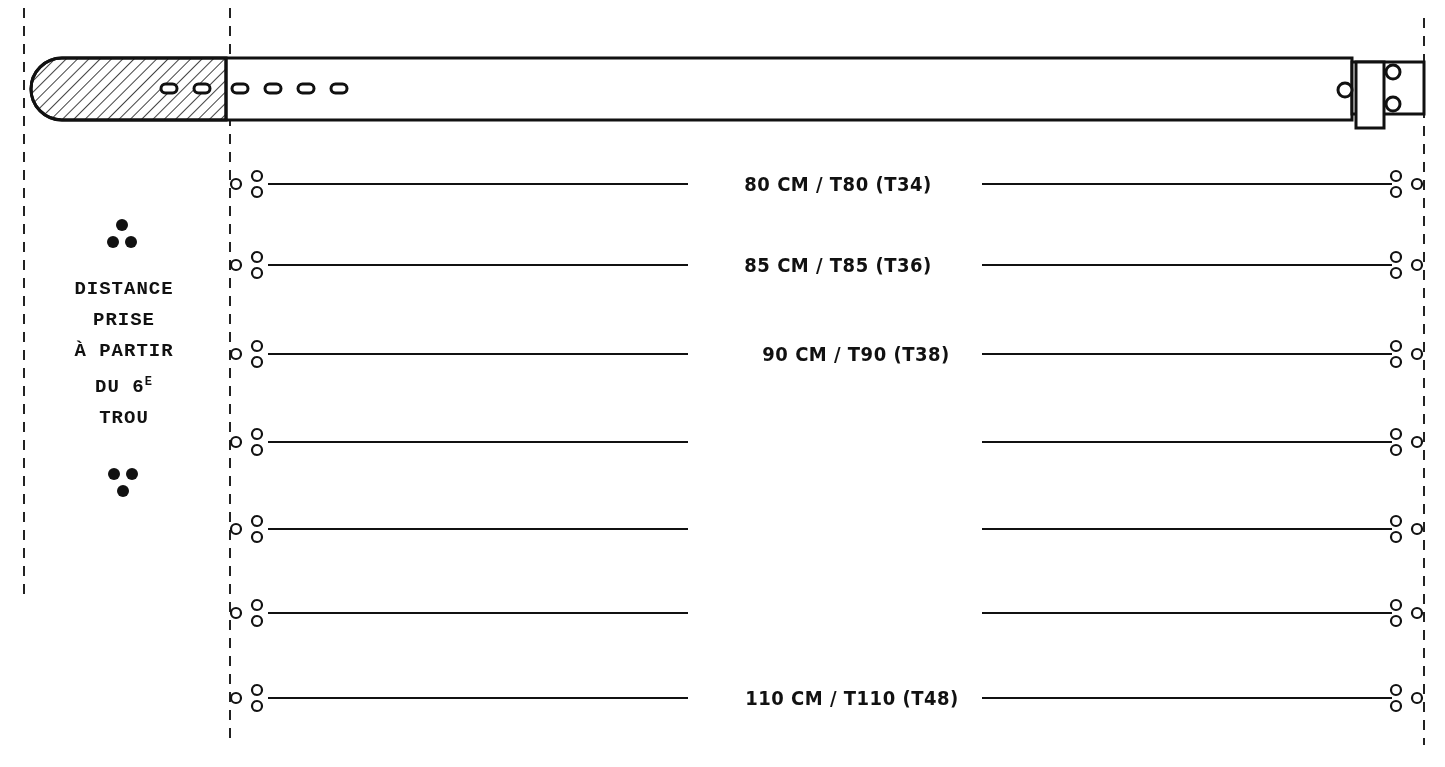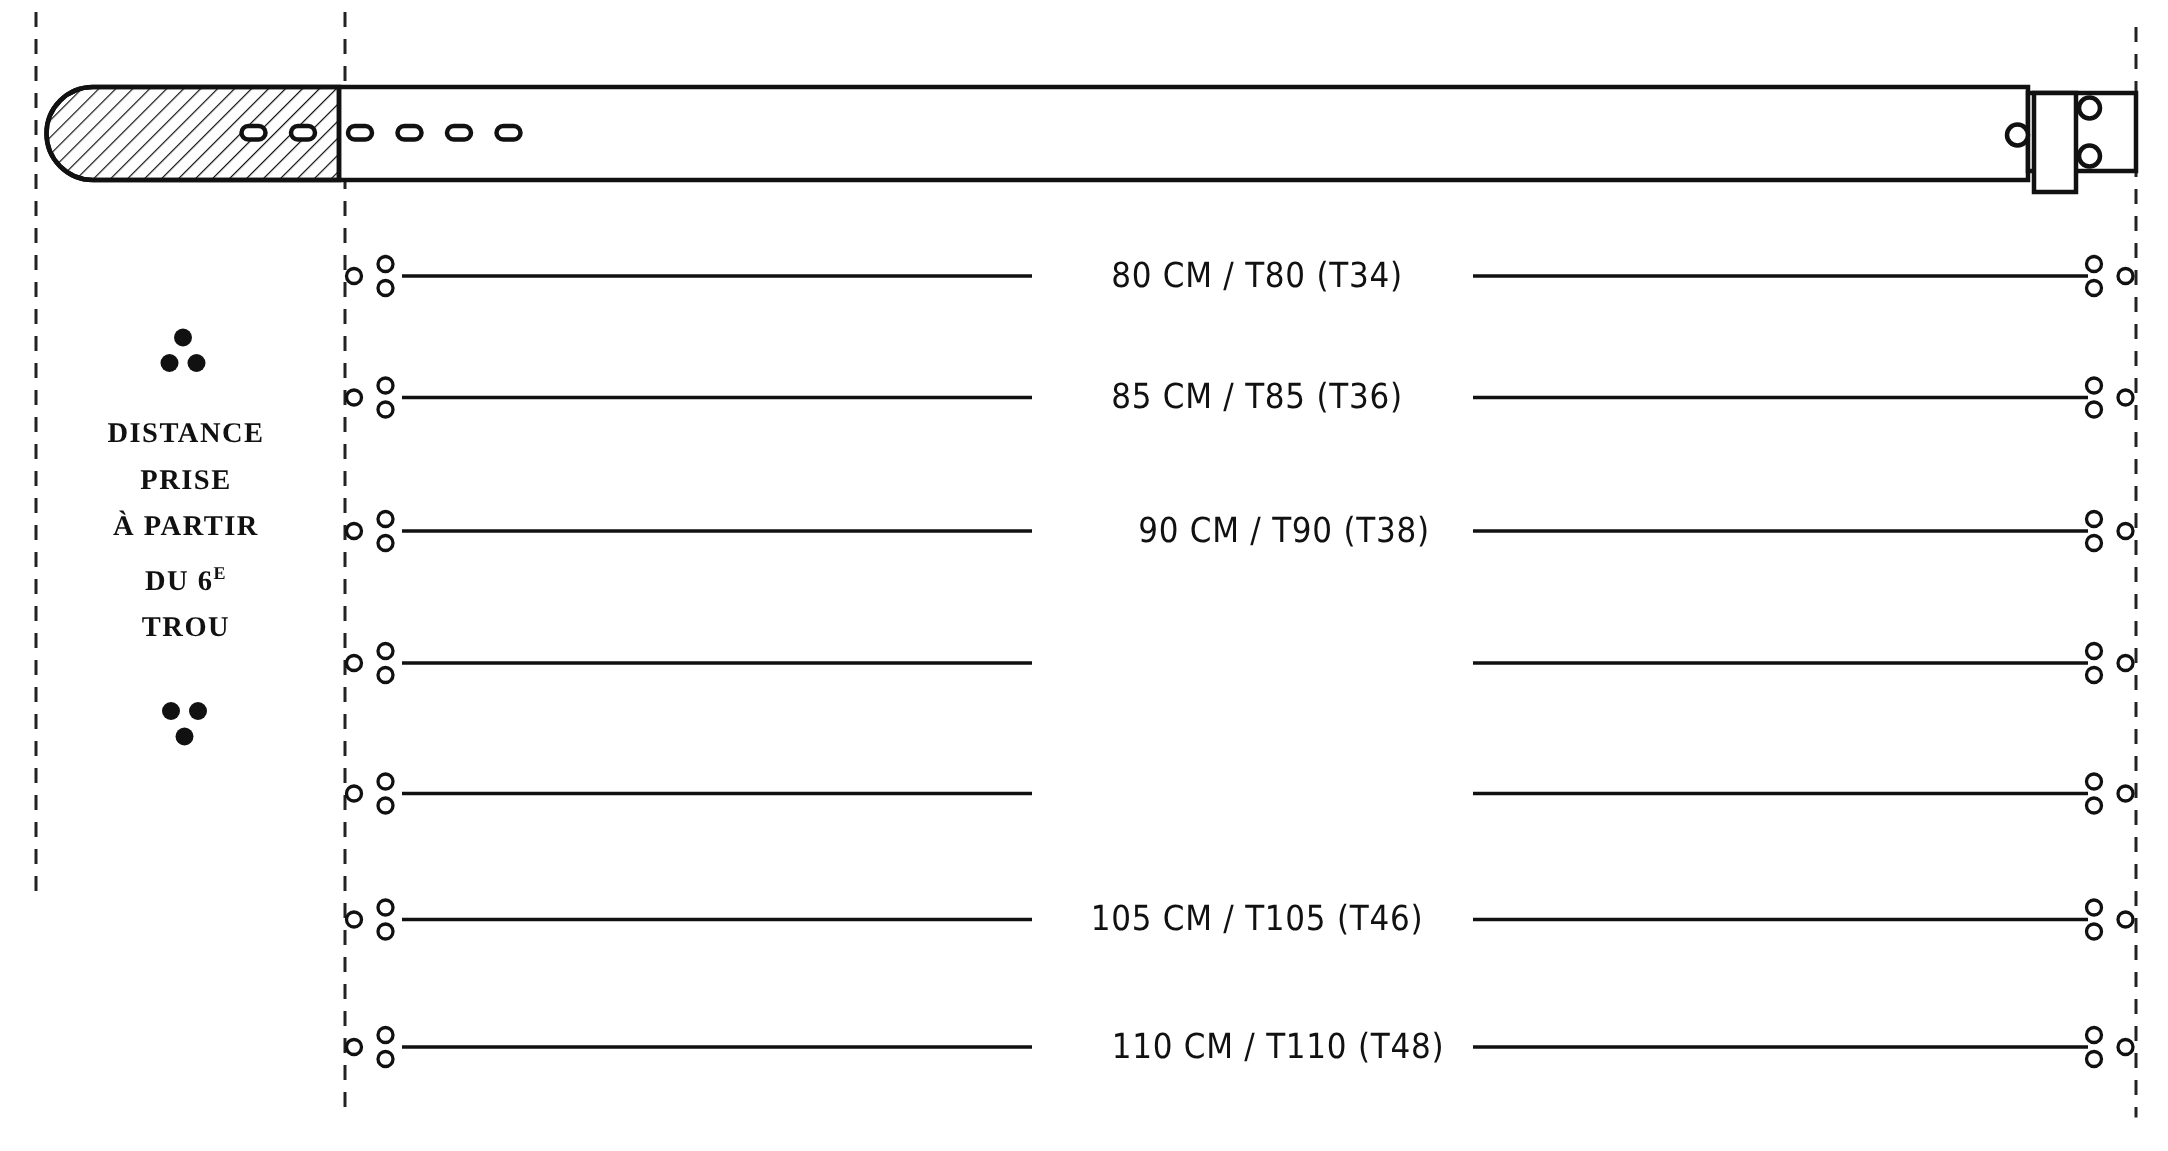--- a/index.html
+++ b/index.html
@@ -29,30 +29,30 @@
   .label {
     position: absolute;
     font-family: "DejaVu Sans Condensed", "Liberation Sans Narrow", "Liberation Sans", sans-serif;
     font-weight: 700;
     letter-spacing: 0.5px;
     white-space: nowrap;
     transform: translate(-50%, -50%);
     font-size: 21px;
   }
   .size-label {
-    font-size: 23px;
-    font-weight: 400;
+    font-size: 20px;
+    font-weight: 700;
   }
   .note-block {
     position: absolute;
     left: 124px;
     top: 354px;
     transform: translate(-50%, -50%);
     text-align: center;
-    font-family: Liberation Serif, serif;
+    font-family: Liberation Mono, monospace;
     font-weight: 700;
     font-size: 19px;
     line-height: 31px;
     letter-spacing: 1px;
   }
   .note-block .sup {
     font-size: 12px;
     vertical-align: super;
   }
 </style>
@@ -185,21 +185,20 @@
       <circle cx="131" cy="242" r="6"></circle>
       <circle cx="114" cy="474" r="6"></circle>
       <circle cx="132" cy="474" r="6"></circle>
       <circle cx="123" cy="491" r="6"></circle>
     </g>
   </svg>
 
   <div class="label size-label" style="left:838px; top:184px;">80 CM / T80 (T34)</div>
   <div class="label size-label" style="left:838px; top:265px;">85 CM / T85 (T36)</div>
   <div class="label size-label" style="left:856px; top:354px;">90 CM / T90 (T38)</div>
-  <div class="label size-label" style="left:838px; top:613px;">105 CM / T105 (T46)</div>
   <div class="label size-label" style="left:838px; top:698px;margin-left:14px;">110 CM / T110 (T48)</div>
 
   <div class="note-block">
     <div>DISTANCE</div>
     <div>PRISE</div>
     <div>À PARTIR</div>
     <div><span>DU 6</span><span class="sup">E</span></div>
     <div>TROU</div>
   </div>
 

